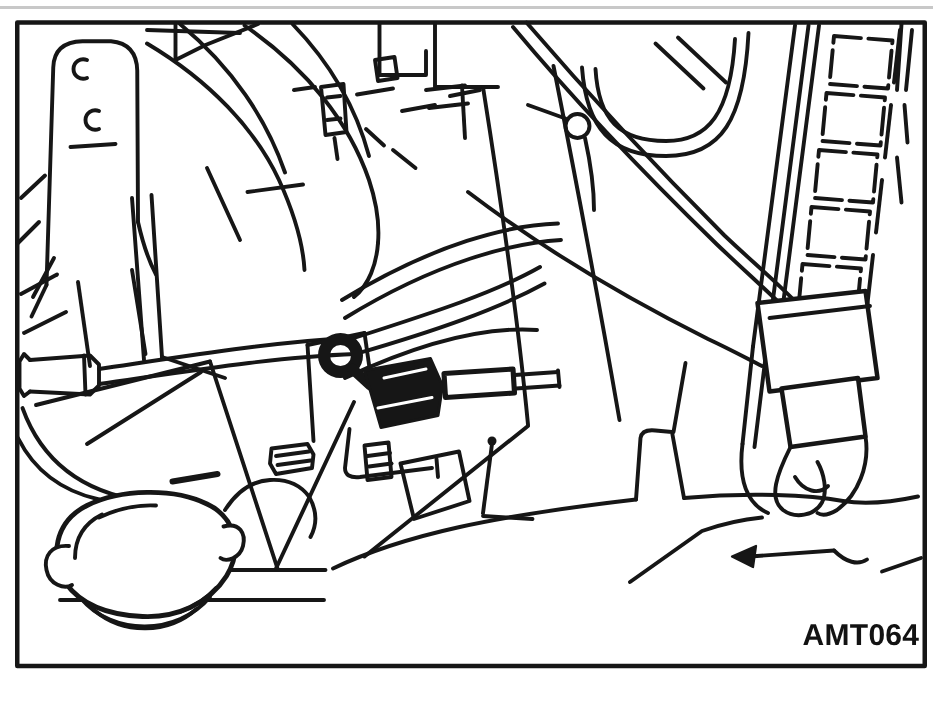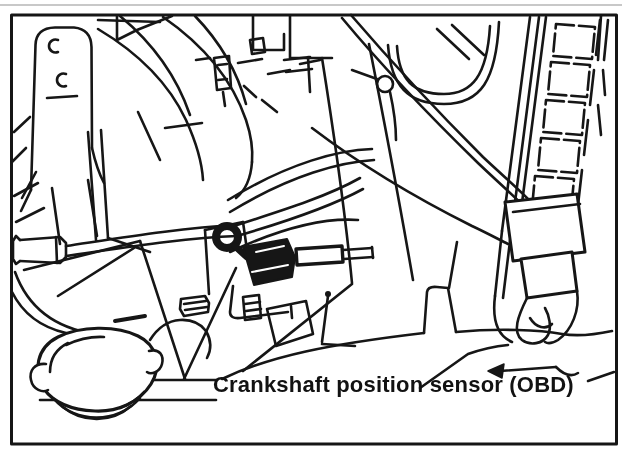--- a/index.html
+++ b/index.html
@@ -199,14 +199,14 @@
         <path d="M322,344 L355,346"></path>
         <path d="M236,268 L184,379"></path>
         <path d="M556,367 L500,371"></path>
         <path d="M488,371 L504,364 L502,378 Z" fill="#161616" stroke-width="1.5"></path>
         <path d="M556,367 C564,375 572,377 578,373"></path>
         <path d="M588,381 L614,372"></path>
       </g>
     </g>
   </svg>
 
-  <div class="label label-sensor">Crankshaft position sensor (OBD)</div>
+  <div class="label label-code">AMT064</div>
 </div>
 
 </body></html>

